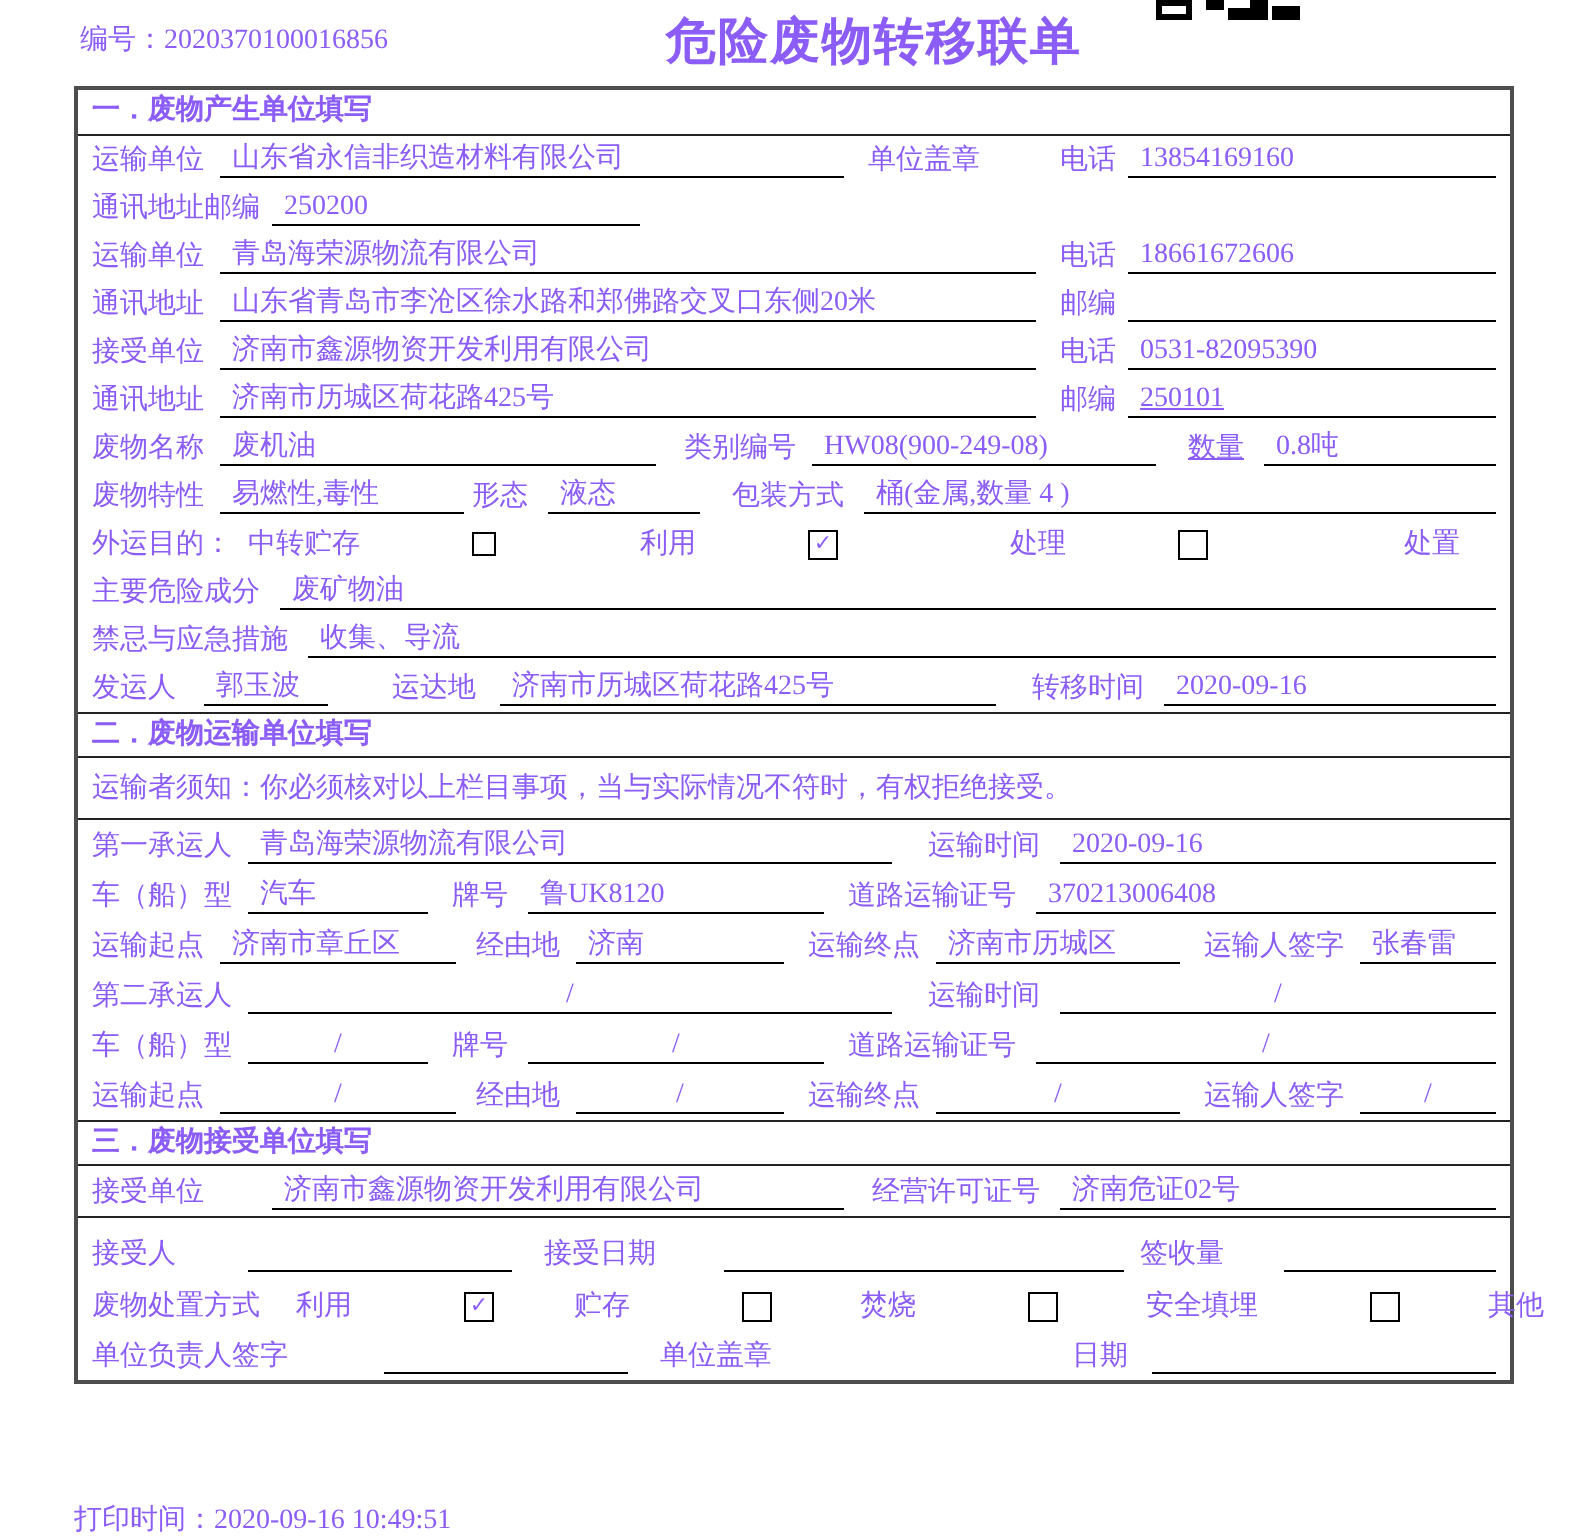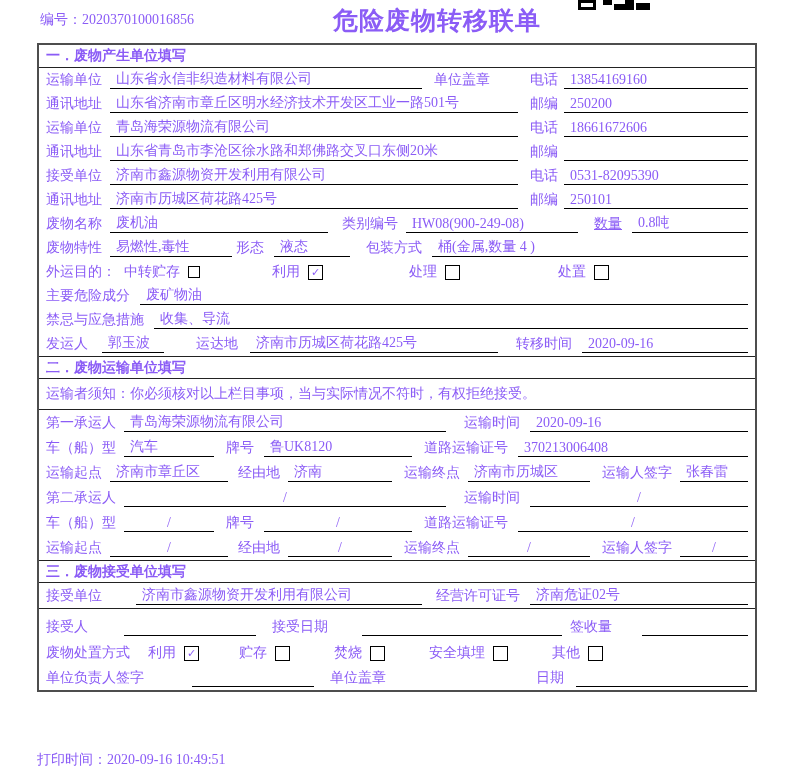--- a/index.html
+++ b/index.html
@@ -23,21 +23,21 @@
   .notice.h36{height:36px;}
   .bb{border-bottom:1px solid #222;}
   .l{white-space:nowrap;}
   .u{border-bottom:1px solid #000;padding:0 6px;min-height:17px;white-space:nowrap;overflow:hidden;box-sizing:border-box;}
   .uc{text-align:center;}
   .grow{flex:1 1 auto;}
   .ra{margin-left:auto;}
   .cb{width:13px;height:13px;border:1px solid #000;display:inline-flex;align-items:center;justify-content:center;
       font-size:11px;line-height:1;margin-left:8px;flex:0 0 auto;}
   .cb.sm{width:10px;height:10px;}
-  .opt{display:flex;align-items:center;}
+  .opt{display:flex;align-items:center;gap:48px;}
   .print-line{position:absolute;left:37px;top:751px;white-space:nowrap;}
 </style>
 </head>
 <body>
 
 <div class="page">
 
   <div class="doc-no">
     <span>编号：</span><span>2020370100016856</span>
   </div>
@@ -57,21 +57,20 @@
     <div class="r">
       <span class="l">运输单位</span>
       <span class="u" style="width:312px;margin-left:8px;">山东省永信非织造材料有限公司</span>
       <span class="l" style="margin-left:12px;">单位盖章</span>
       <span class="l ra">电话</span>
       <span class="u" style="width:184px;margin-left:6px;">13854169160</span>
     </div>
 
     <div class="r">
       <span class="l">通讯地址</span>
-      <span class="u grow" style="margin-left:8px;margin-right:12px;">山东省济南市章丘区明水经济技术开发区工业一路501号</span>
       <span class="l">邮编</span>
       <span class="u" style="width:184px;margin-left:6px;">250200</span>
     </div>
 
     <div class="r">
       <span class="l">运输单位</span>
       <span class="u grow" style="margin-left:8px;margin-right:12px;">青岛海荣源物流有限公司</span>
       <span class="l">电话</span>
       <span class="u" style="width:184px;margin-left:6px;">18661672606</span>
     </div>
@@ -87,21 +86,21 @@
       <span class="l">接受单位</span>
       <span class="u grow" style="margin-left:8px;margin-right:12px;">济南市鑫源物资开发利用有限公司</span>
       <span class="l">电话</span>
       <span class="u" style="width:184px;margin-left:6px;">0531-82095390</span>
     </div>
 
     <div class="r">
       <span class="l">通讯地址</span>
       <span class="u grow" style="margin-left:8px;margin-right:12px;">济南市历城区荷花路425号</span>
       <span class="l">邮编</span>
-      <span class="u" style="width:184px;margin-left:6px;">250101</span>
+      <span class="u" style="width:184px;margin-left:6px;text-decoration:underline;">250101</span>
     </div>
 
     <div class="r">
       <span class="l">废物名称</span>
       <span class="u" style="width:218px;margin-left:8px;">废机油</span>
       <span class="l" style="margin-left:14px;">类别编号</span>
       <span class="u" style="width:172px;margin-left:8px;">HW08(900-249-08)</span>
       <span class="l" style="margin-left:16px;text-decoration:underline;">数量</span>
       <span class="u grow" style="margin-left:10px;">0.8吨</span>
     </div>

